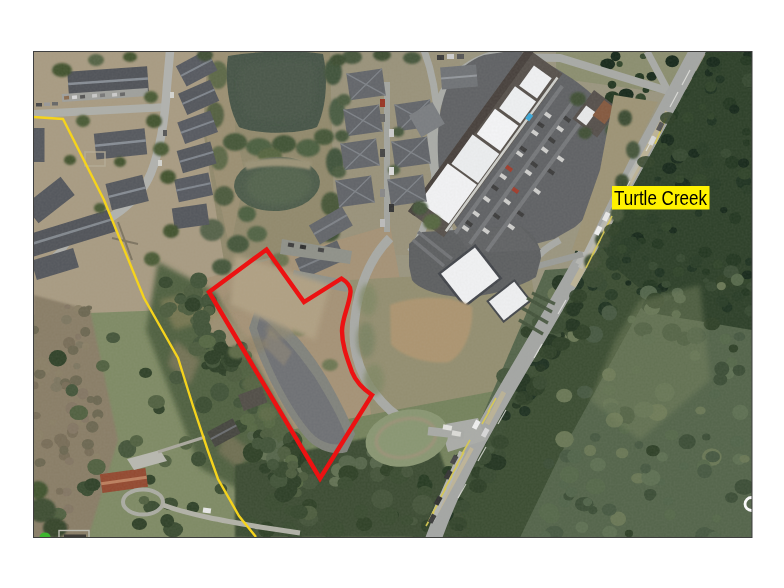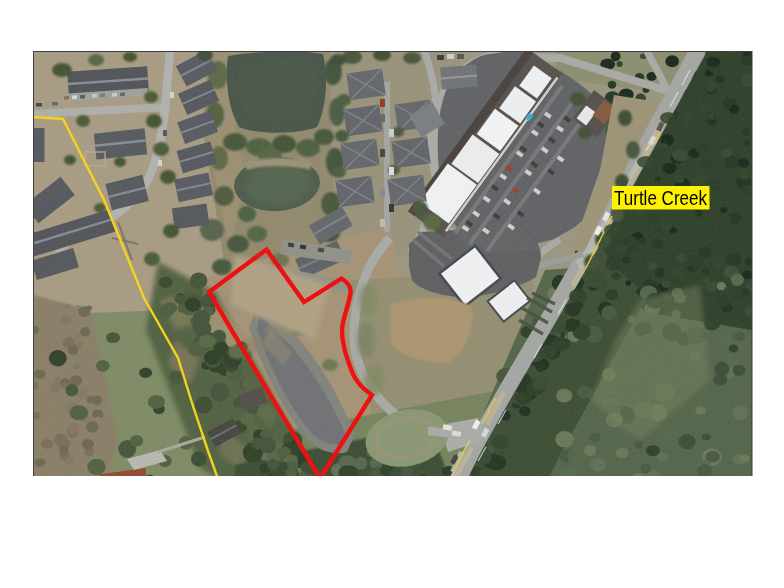--- a/index.html
+++ b/index.html
@@ -1,16 +1,16 @@
 <!DOCTYPE html>
 <html><head>
 <meta charset="utf-8">
 <style>
   html,body{margin:0;padding:0;background:#ffffff;}
-  .page{width:784px;height:476px;position:relative;background:#ffffff;overflow:hidden;}
+  .page{width:784px;height:588px;position:relative;background:#ffffff;overflow:hidden;}
   svg{display:block;}
   text{font-family:"Liberation Sans", sans-serif;}
 </style>
 </head>
 <body>
 <div class="page">
 <svg width="784" height="588" viewBox="0 0 784 588">
 <defs>
   <clipPath id="photo">
           <rect x="33.5" y="51.5" width="718.5" height="486"></rect>

